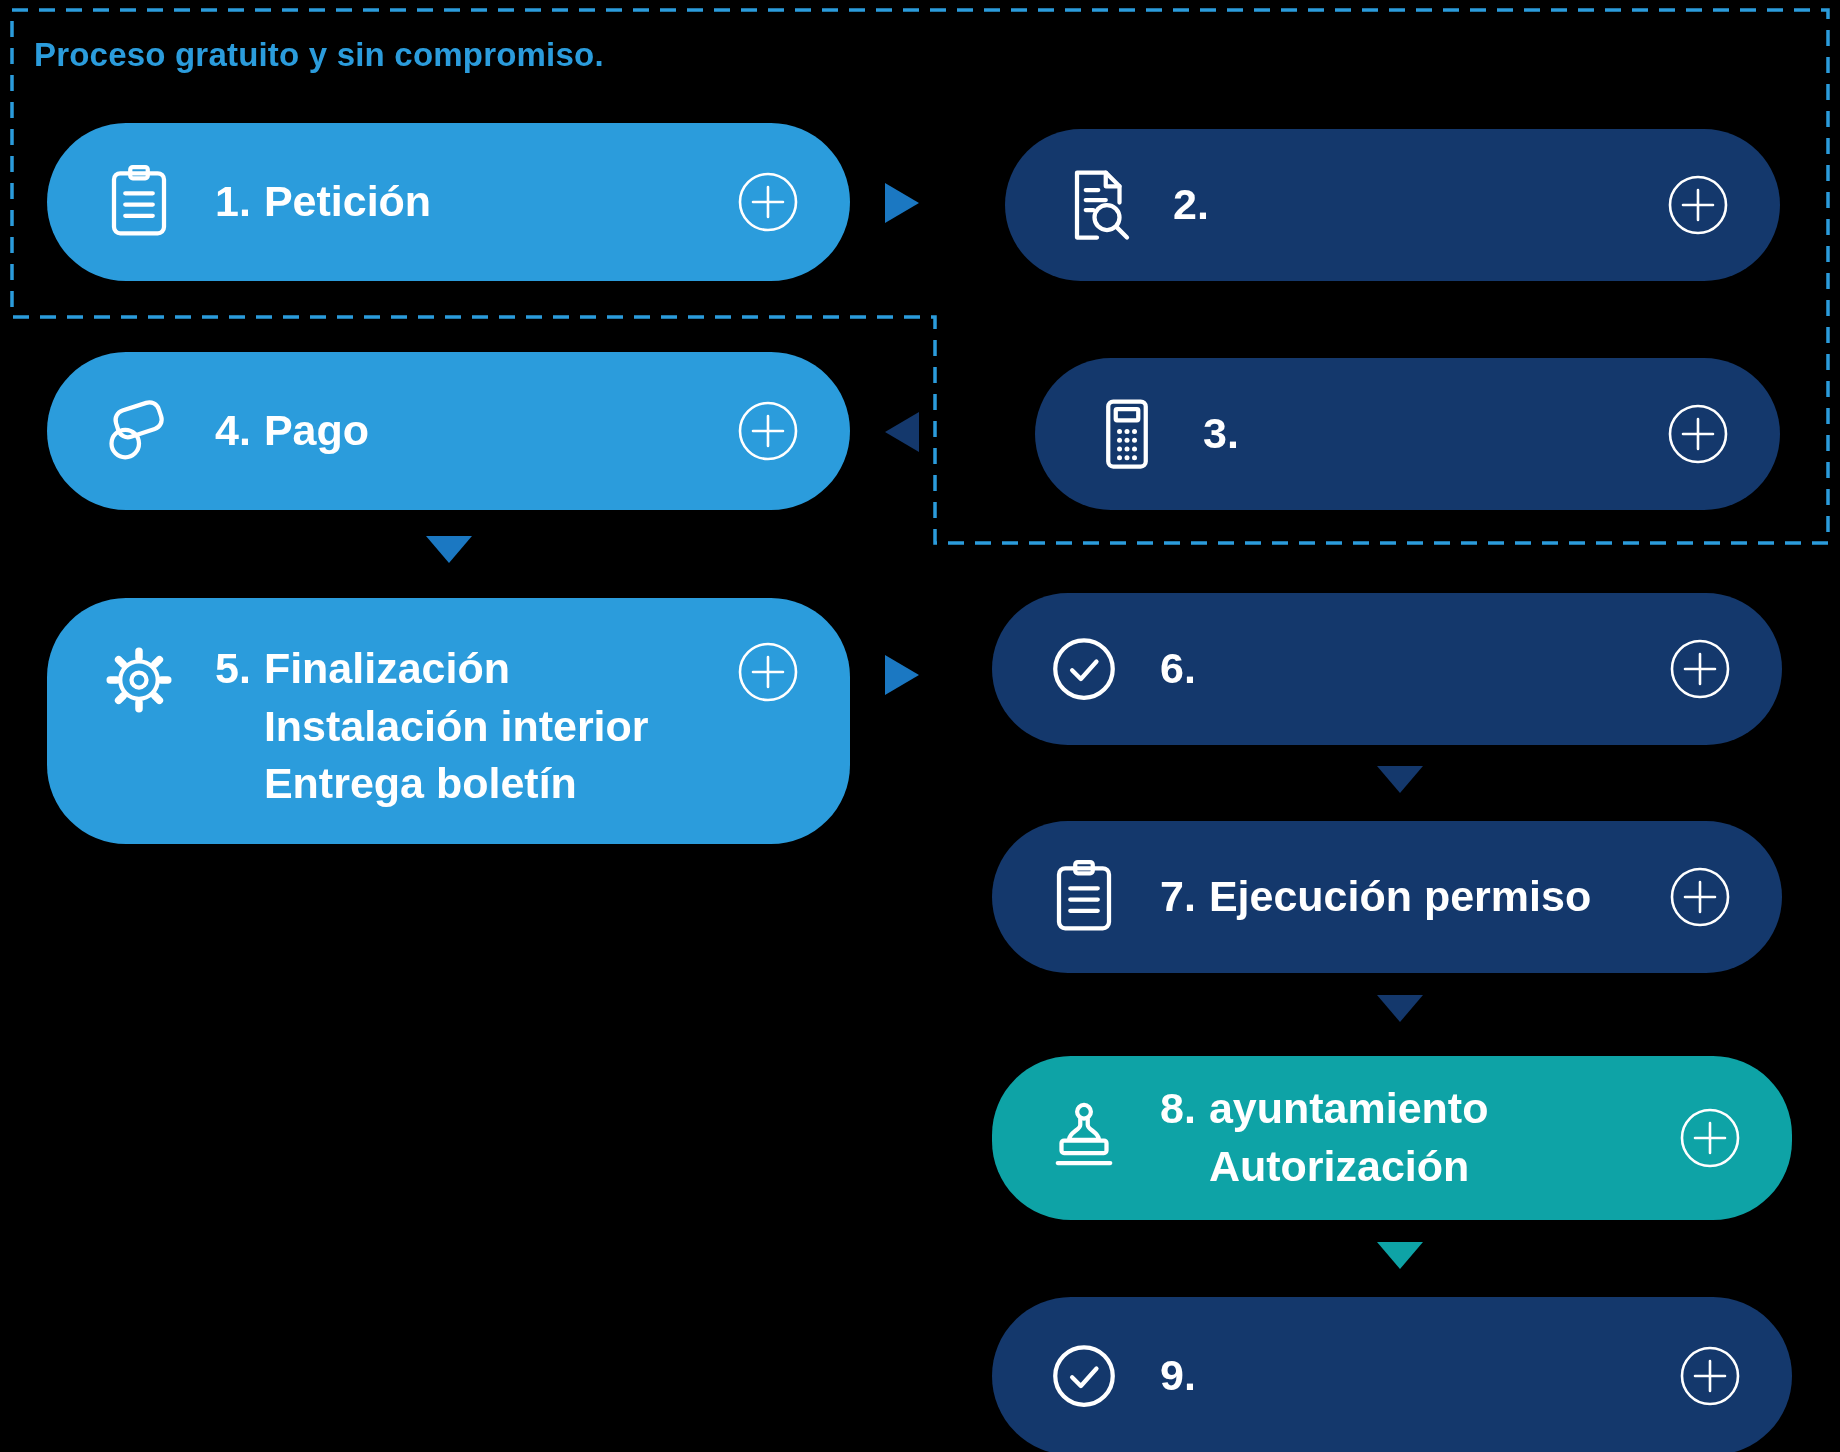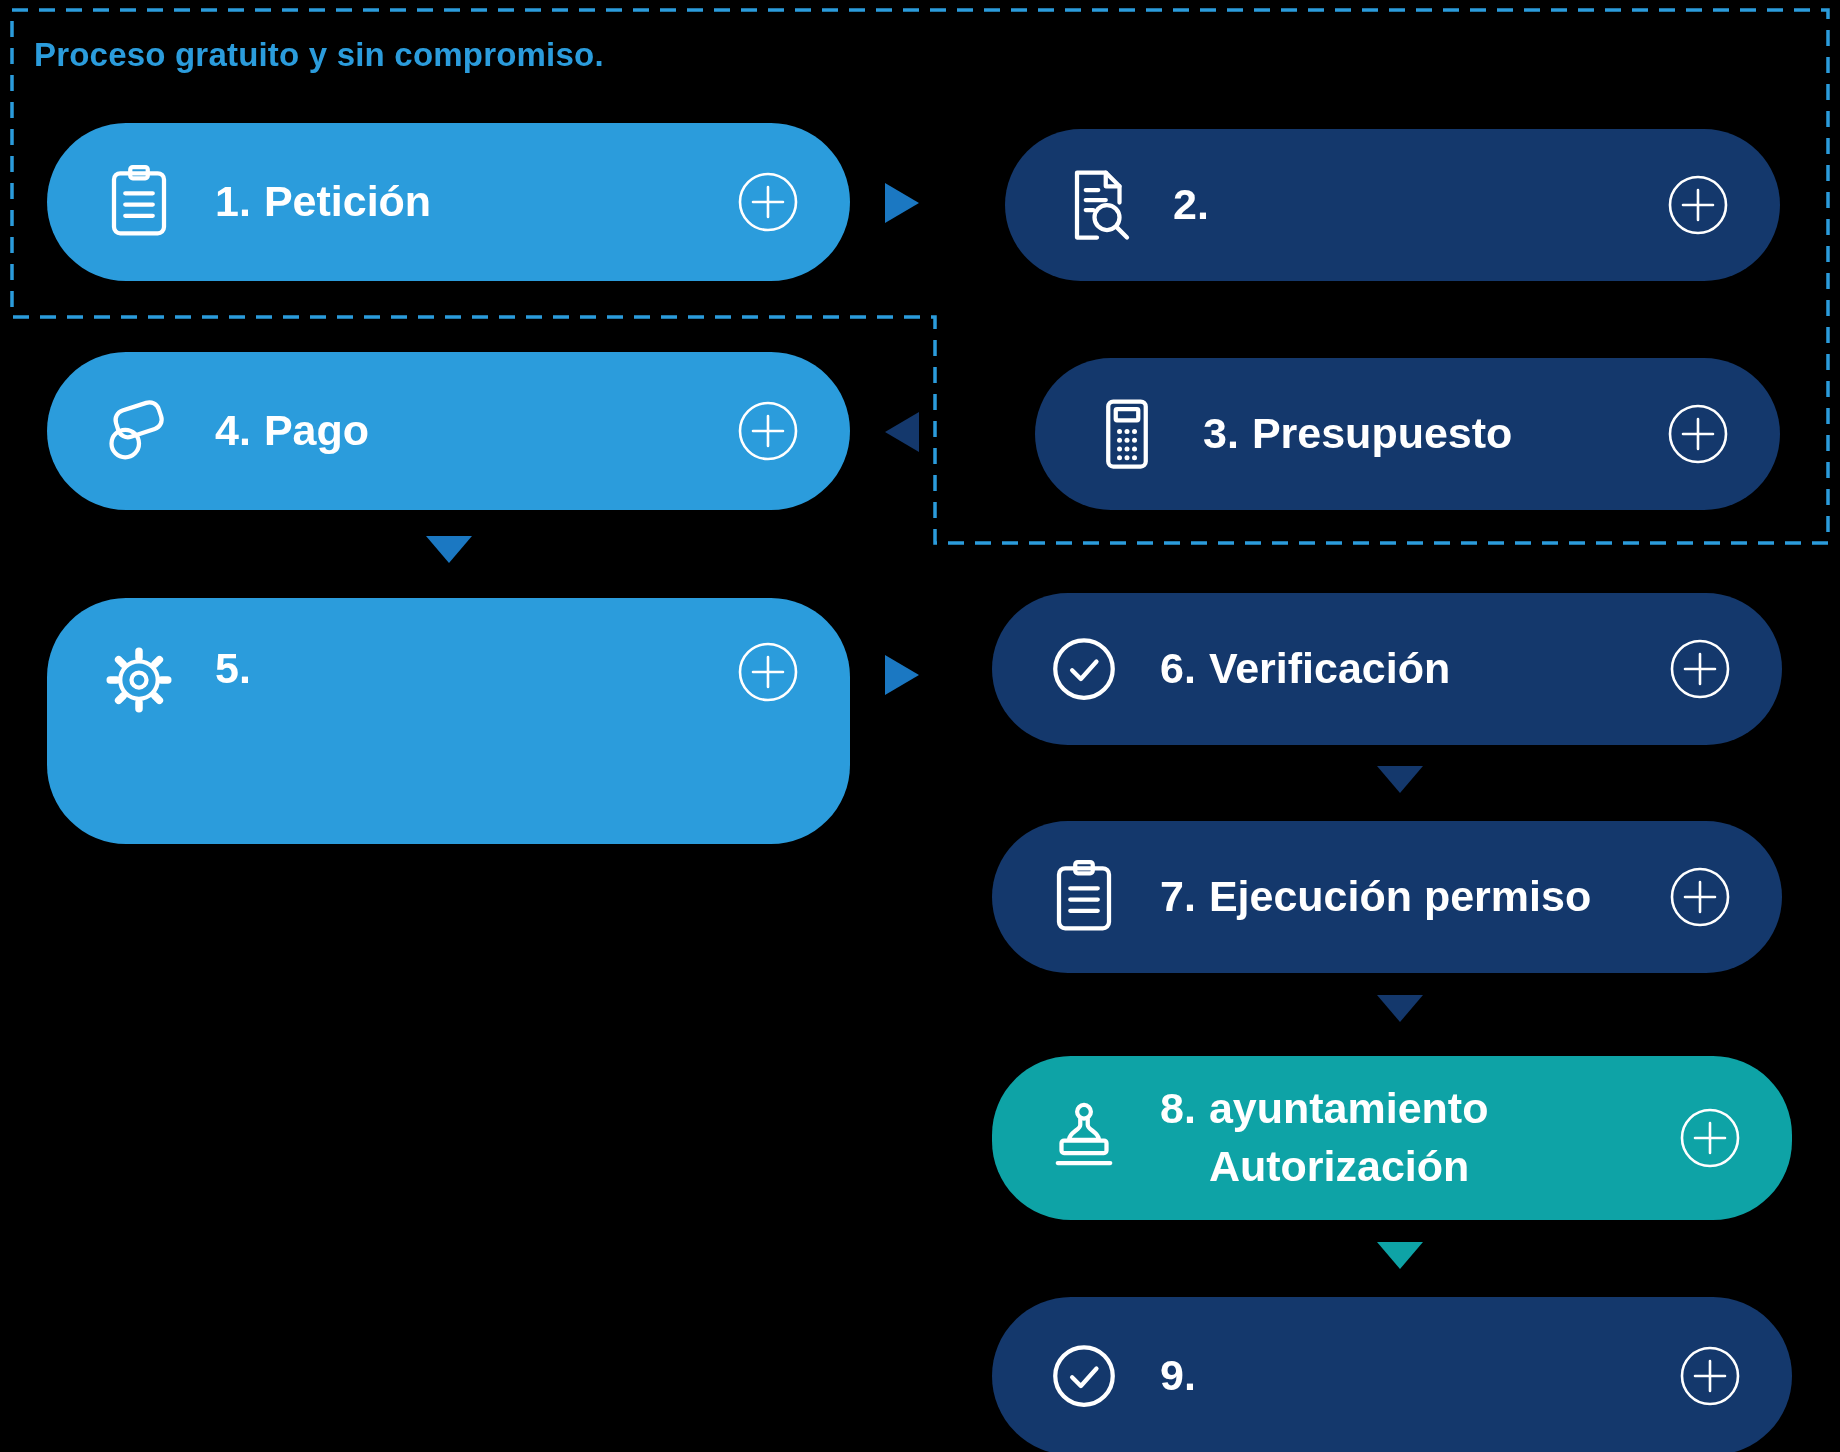--- a/index.html
+++ b/index.html
@@ -175,54 +175,53 @@
         </svg>
     </button>
   </div>
 
   <div class="pill navy" style="left:1035px;top:358px;width:745px;height:152px">
     <svg class="icon" viewBox="0 0 64 64">
         <use href="#sym-calculator"></use>
       </svg>
     <div class="label">
       <span>3.</span>
-      <span class="lines">
-          <span>Presupuesto</span>
-        </span>
     </div>
     <button class="plus">
       <svg viewBox="0 0 64 64">
           <use href="#sym-plus"></use>
         </svg>
     </button>
   </div>
 
   <div class="pill light-blue top-align" style="left:47px;top:598px;width:803px;height:246px">
     <svg class="icon" viewBox="0 0 64 64">
         <use href="#sym-gear"></use>
       </svg>
     <div class="label">
       <span>5.</span>
+      <span class="lines">
+        <span>Finalización</span>
+        <span>Instalación interior</span>
+        <span>Entrega boletín</span>
+      </span>
     </div>
     <button class="plus">
       <svg viewBox="0 0 64 64">
           <use href="#sym-plus"></use>
         </svg>
     </button>
   </div>
 
   <div class="pill navy" style="left:992px;top:593px;width:790px;height:152px">
     <svg class="icon" viewBox="0 0 64 64">
         <use href="#sym-check-circle"></use>
       </svg>
     <div class="label">
       <span>6.</span>
-      <span class="lines">
-          <span>Verificación</span>
-        </span>
     </div>
     <button class="plus">
       <svg viewBox="0 0 64 64">
           <use href="#sym-plus"></use>
         </svg>
     </button>
   </div>
 
   <div class="pill navy" style="left:992px;top:821px;width:790px;height:152px">
     <svg class="icon" viewBox="0 0 64 64">

